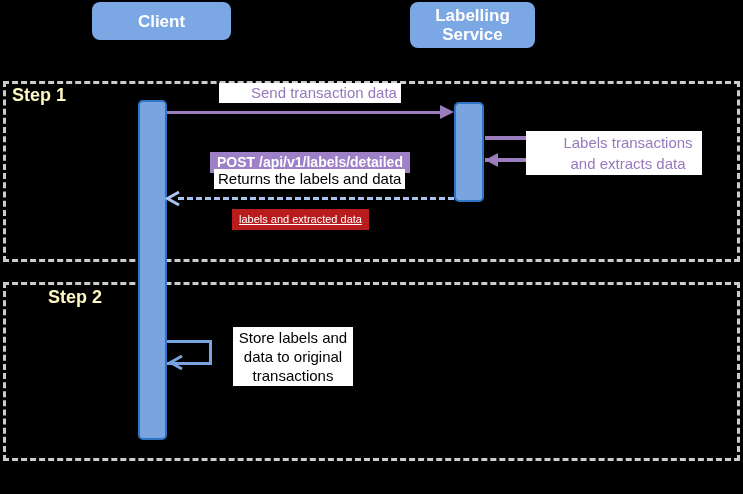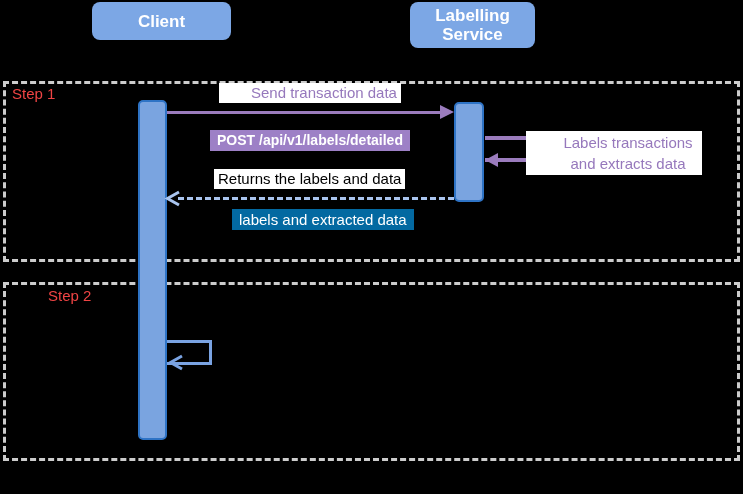--- a/index.html
+++ b/index.html
@@ -3,21 +3,21 @@
 <meta charset="utf-8">
 <style>
   html,body{margin:0;padding:0;background:#000;}
   #stage{
     position:relative; width:743px; height:494px; background:#000000;
     font-family:"Liberation Sans", sans-serif; overflow:hidden;
   }
 
   
   .frame{position:absolute; border:3px dashed #cccccc; box-sizing:border-box; z-index:1;}
-  .step-label{position:absolute; color:#ef4444; font-size:15px; font-weight:normal; z-index:2;}
+  .step-label{position:absolute; color:#fef9c3; font-size:18px; font-weight:bold; z-index:2;}
 
   
   .actor{
     position:absolute; background:#7ca7e5; border-radius:8px; color:#ffffff;
     font-weight:bold; font-size:17px; line-height:19px; display:flex;
     align-items:center; justify-content:center; text-align:center;
     white-space:pre-line; z-index:3;
   }
 
   
@@ -50,22 +50,22 @@
     padding:1px 4px; z-index:7; text-align:center;
   }
   .msg-label.purple{color:#9678bc;padding-left:32px;}
   .msg-label.blue{color:#000000;}
 
   
   .badge{
     position:absolute; font-size:14px; line-height:17px; color:#ffffff;
     padding:2px 7px; z-index:7; white-space:nowrap;
   }
-  .badge.purple{background:#9d80c6; font-weight:bold;}
-  .badge.blue{background:#0369a1; font-size:15px;}
+  .badge.purple{background:#9d80c6; font-weight:bold;margin-top:22px;}
+  .badge.blue{background:#b91c1c; font-size:11px;text-decoration:underline;}
 </style>
 </head>
 <body>
 
 <div id="stage">
 
   <div class="frame" style="left:3px; top:81px; width:737px; height:181px;"></div>
   <div class="step-label" style="left:12px; top:85px;">Step 1</div>
 
   <div class="frame" style="left:3px; top:282px; width:737px; height:179px;"></div>
@@ -91,14 +91,15 @@
   <svg class="head-svg" style="left:164px; top:190px;" width="17" height="17" viewBox="0 0 17 17">
     <path d="M15 2 L3.5 8.5 L15 15" fill="none" stroke="#a9c4ee" stroke-width="3"></path>
   </svg>
   <div class="msg-label blue" style="left:214px; top:169px;">Returns the labels and data</div>
   <div class="badge blue" style="left:232px; top:209px;">labels and extracted data</div>
 
   <div class="loop blue" style="left:167px; top:340px; width:45px; height:25px;"></div>
   <svg class="head-svg" style="left:167px; top:354px;" width="17" height="17" viewBox="0 0 17 17">
     <path d="M15 2 L3.5 8.5 L15 15" fill="none" stroke="#7aa3e2" stroke-width="3"></path>
   </svg>
+  <div class="msg-label blue" style="left:233px; top:327px; width:112px; line-height:19px;">Store labels and data to original transactions</div>
 
 </div>
 
 </body></html>

